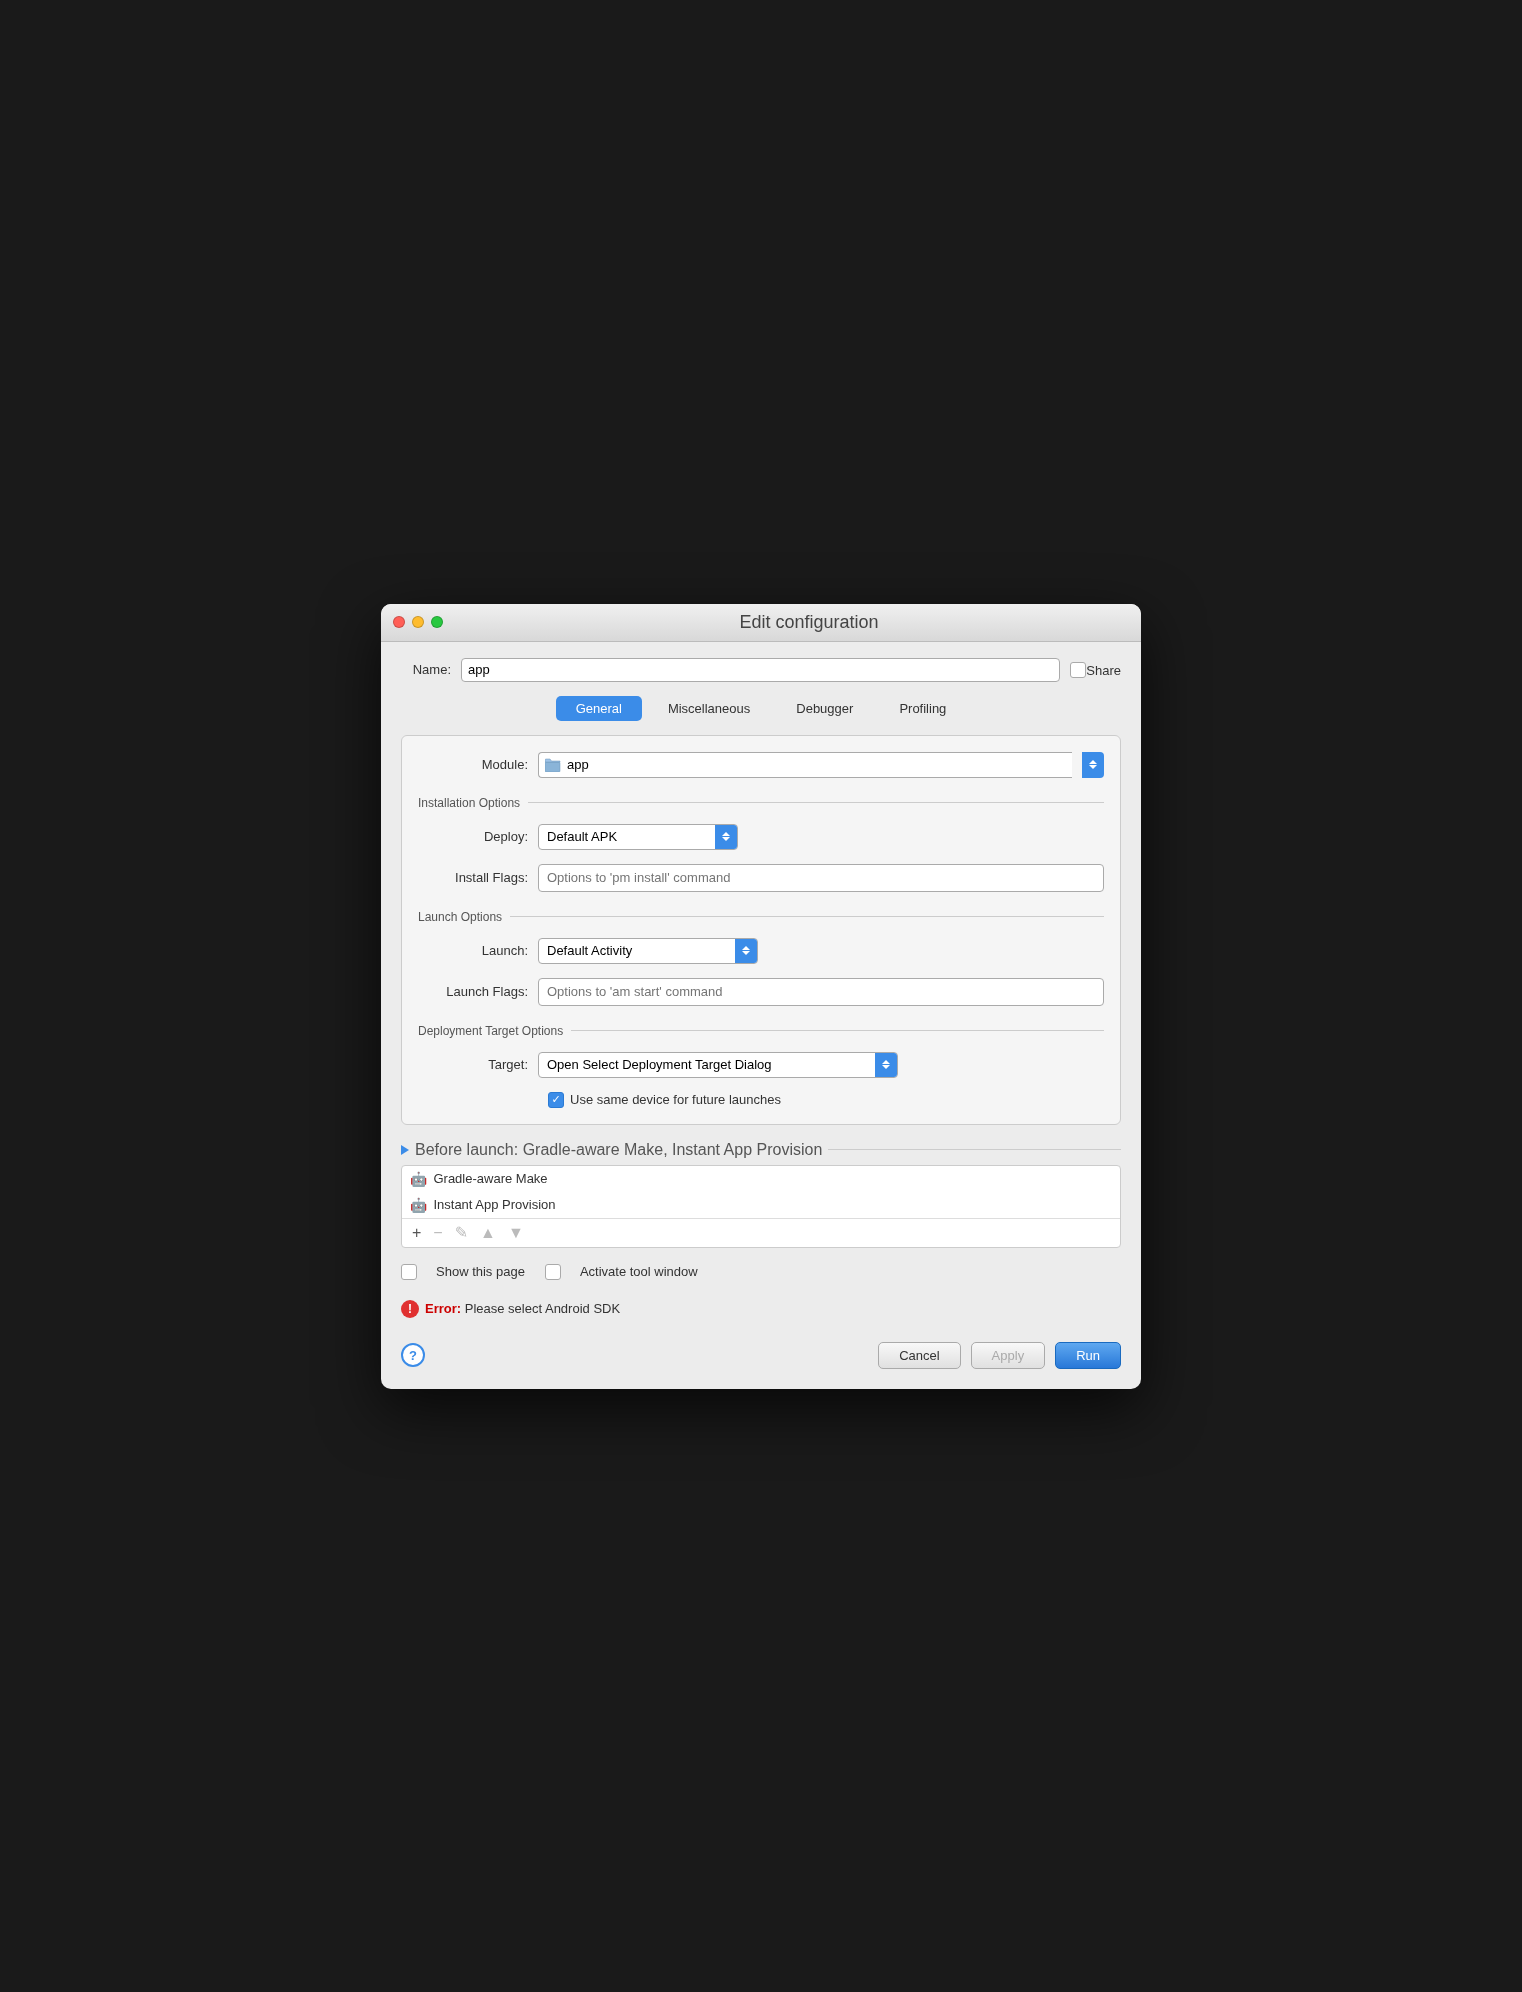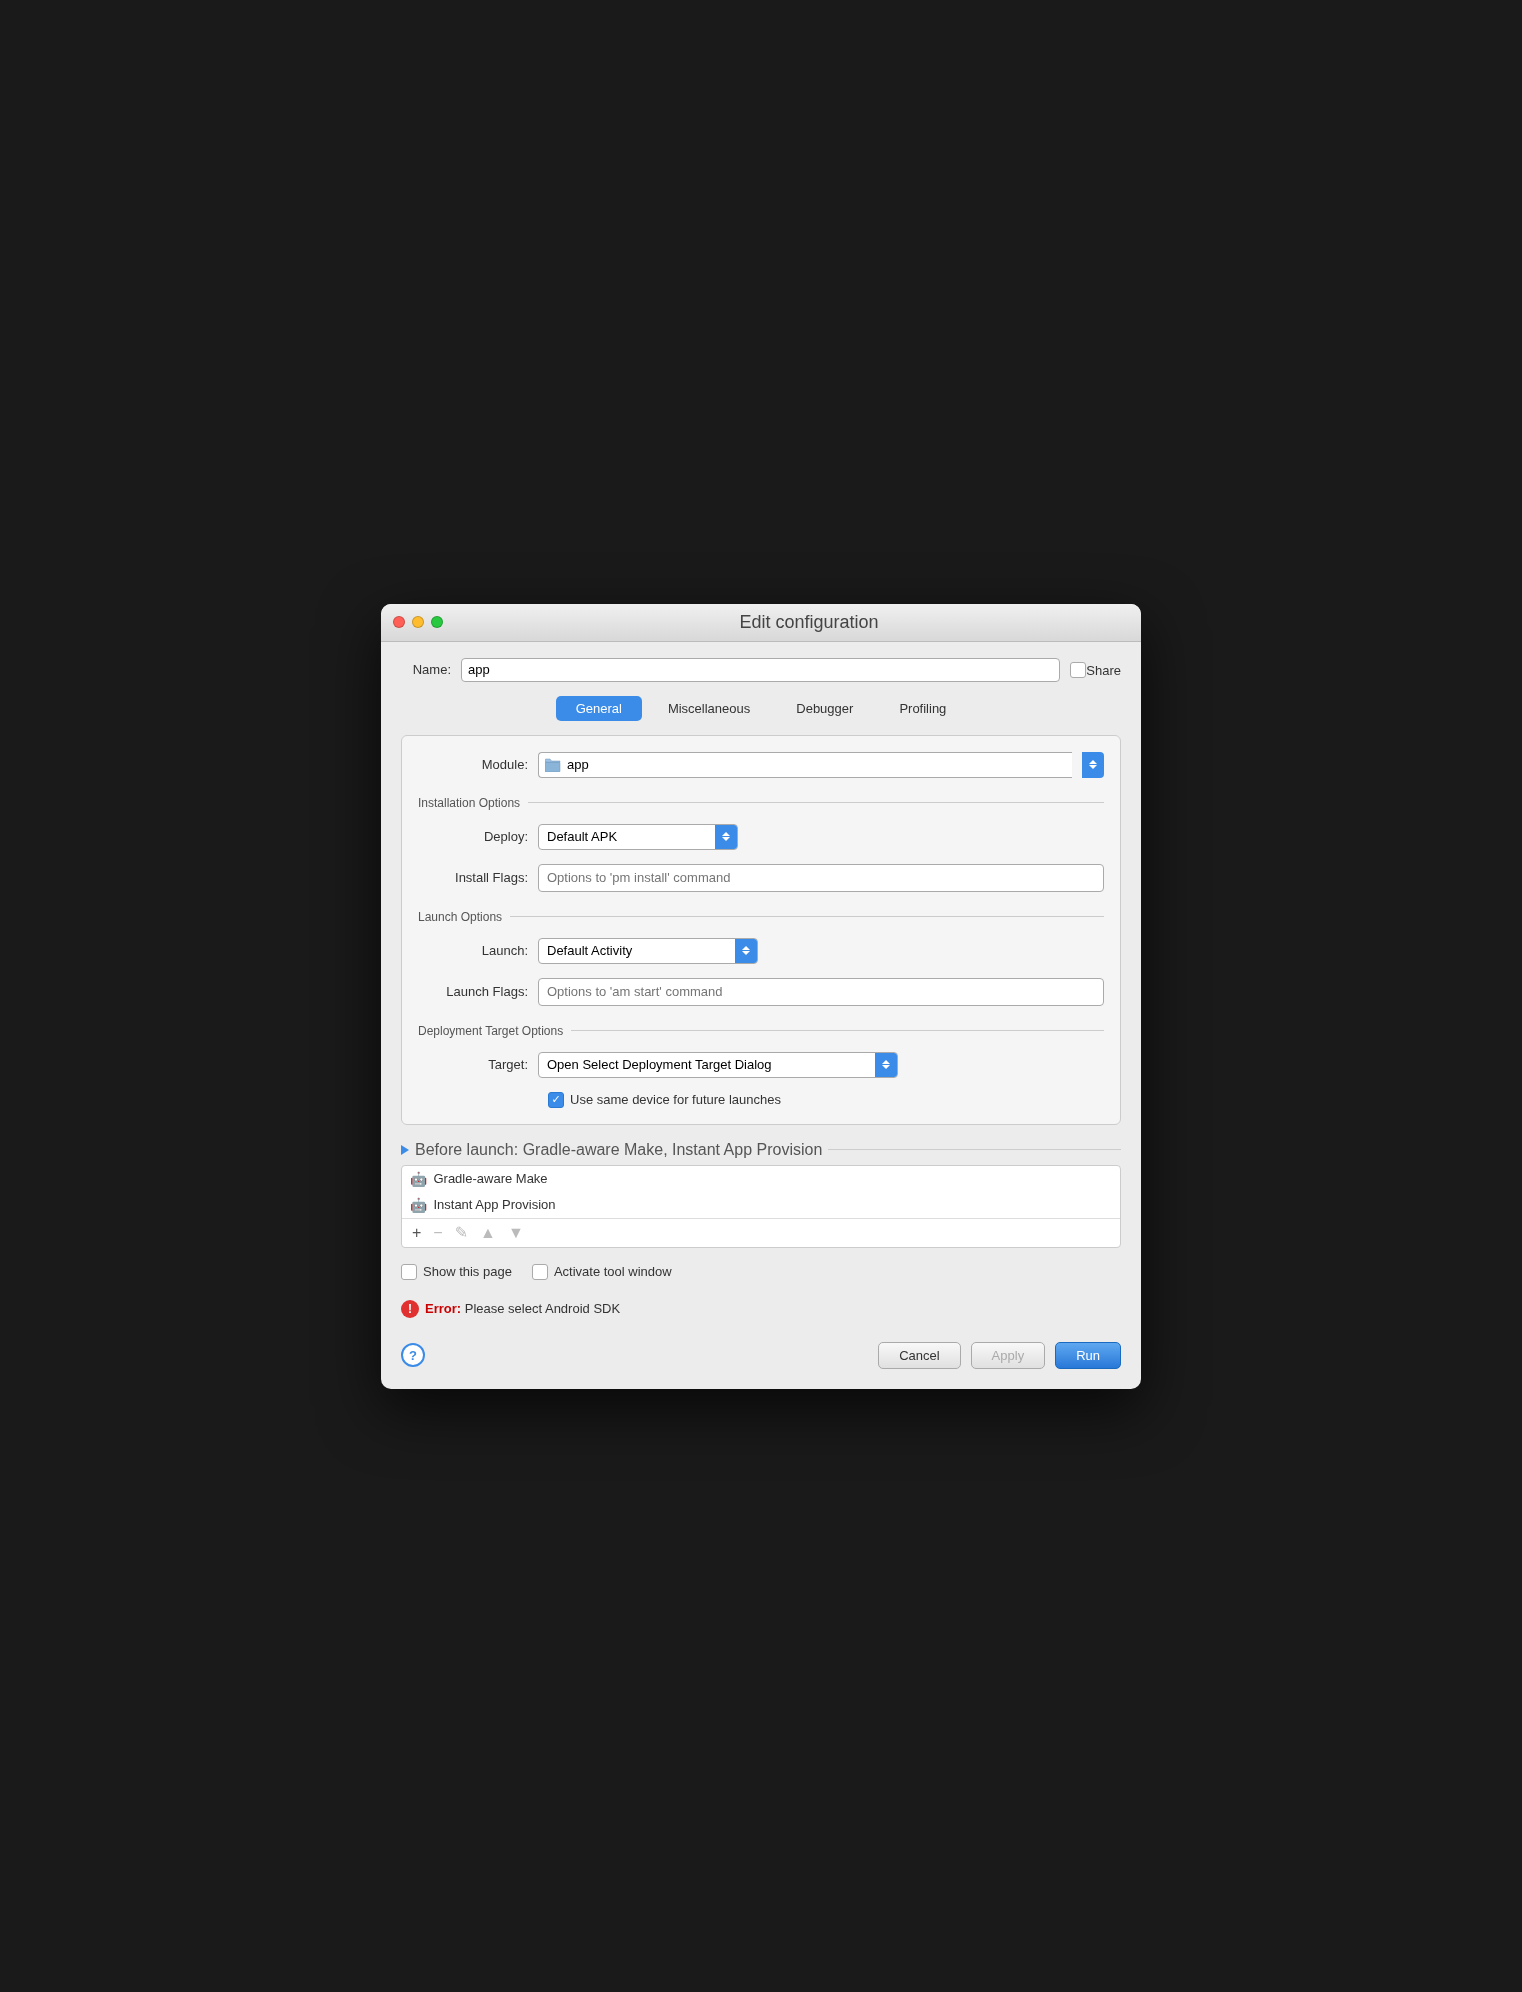--- a/index.html
+++ b/index.html
@@ -395,21 +395,21 @@
     .bottom-options {
       display: flex;
       gap: 20px;
       align-items: center;
       padding: 6px 0 4px;
     }
 
     .option-row {
       display: flex;
       align-items: center;
-      gap: 6px;
+      gap: 19px;
     }
 
     .checkbox-empty {
       width: 16px;
       height: 16px;
       background: white;
       border: 1px solid #aaa;
       border-radius: 3px;
       cursor: pointer;
     }

